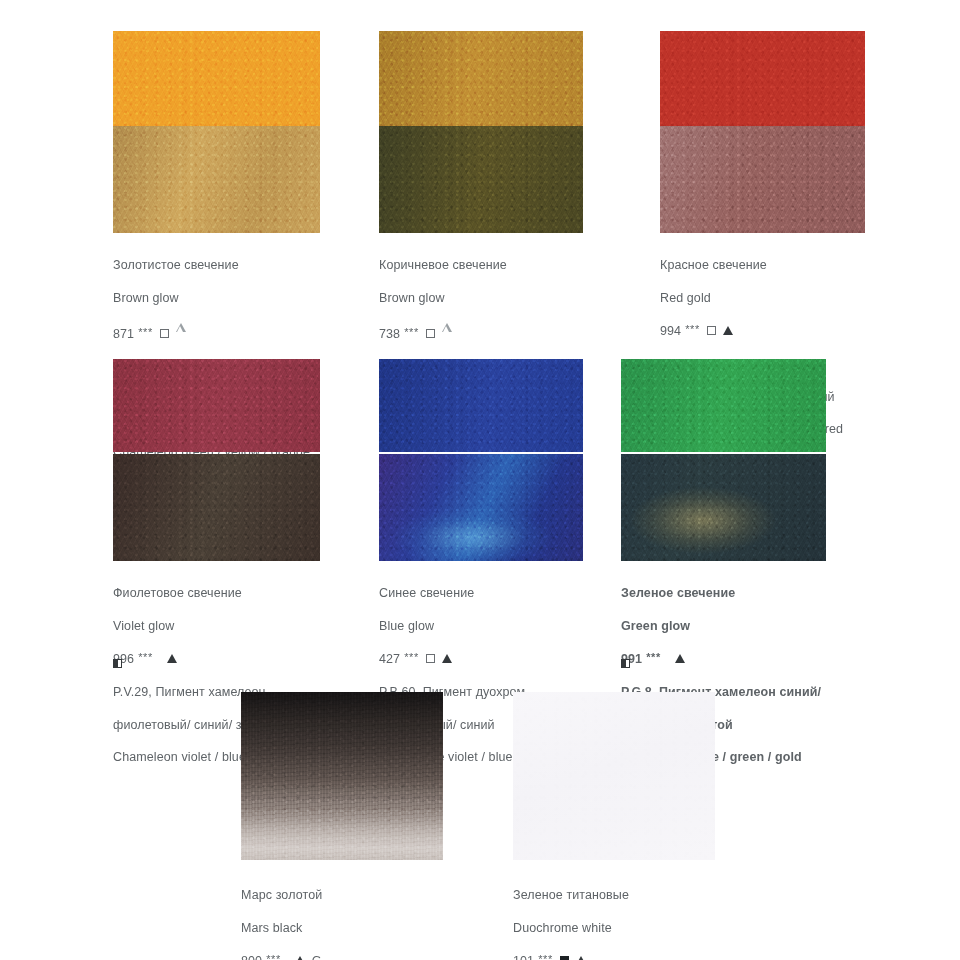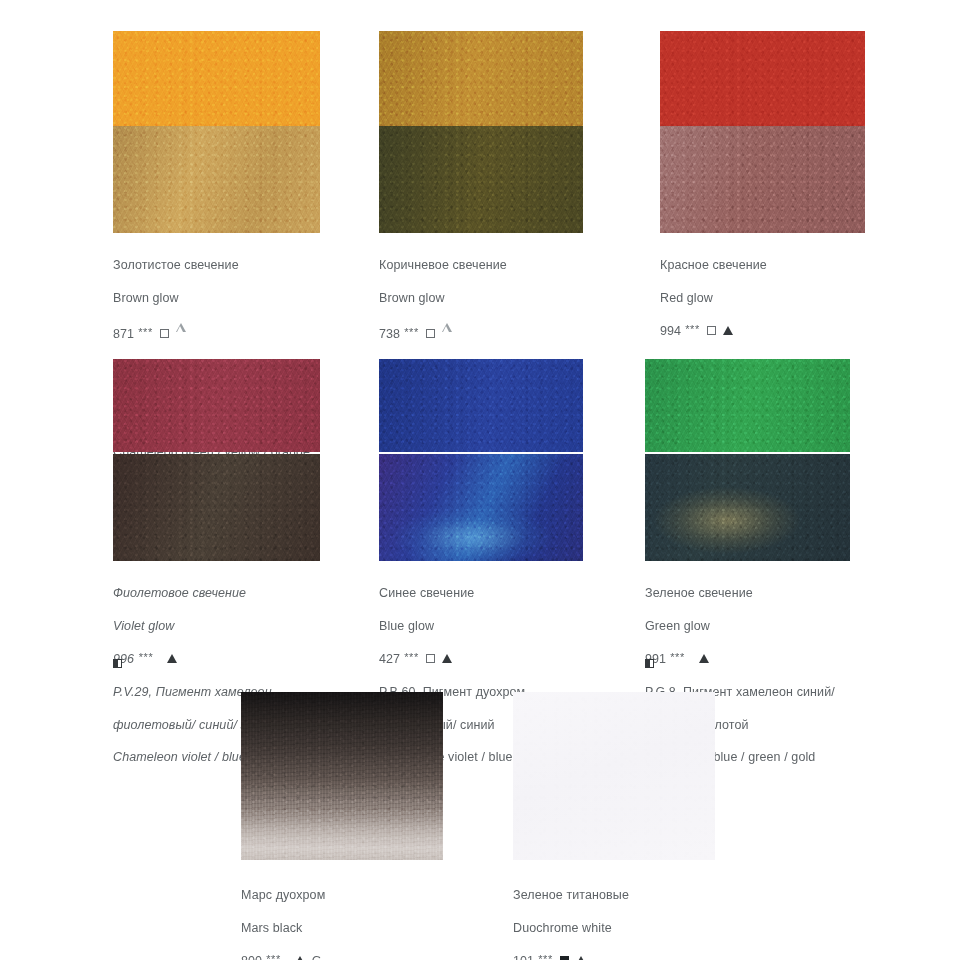--- a/index.html
+++ b/index.html
@@ -143,34 +143,34 @@
         <div class="tex"></div>
           <div class="tex2"></div>
       </div>
       <div class="half bot" style="height:53%;background:linear-gradient(110deg,#A07473 0%,#96625F 45%,#8F5B5A 100%);">
         <div class="tex"></div>
           <div class="tex2"></div>
       </div>
     </div>
     <div class="caption">
       <span class="cap-line">Красное свечение</span>
-      <span class="cap-line">Red glow</span>
+      <span class="cap-line">Red gold</span>
       <span class="code-line">
         <span>994</span>
         <span class="stars">***</span>
         <span class="sym"><span class="sq"></span></span>
         <span class="sym"><span class="tri"></span></span>
       </span>
       <span class="cap-line">P.R.179, Пигмент хамелеон</span>
       <span class="cap-line">желтый/ оранжевый/ красный</span>
       <span class="cap-line">Chameleon yellow / orange / red</span>
     </div>
   </div>
 
-  <div class="card" style="left:113px;top:359px;width:207px;font-style:italic;">
+  <div class="card" style="left:113px;top:359px;width:207px;">
     <div class="swatch" style="height:202px;">
       <div class="half top" style="height:46%;background:linear-gradient(100deg,#8A3241 0%,#96394A 50%,#8B3343 100%);">
         <div class="tex"></div>
           <div class="tex2"></div>
       </div>
       <div class="half bot" style="height:53%;background:linear-gradient(108deg,#3A2C28 0%,#4A4036 48%,#3C302A 100%);">
         <div class="tex"></div>
           <div class="tex2"></div>
       </div>
     </div>
@@ -209,21 +209,21 @@
         <span class="stars">***</span>
         <span class="sym"><span class="sq"></span></span>
         <span class="sym"><span class="tri"></span></span>
       </span>
       <span class="cap-line">P.B.60, Пигмент дуохром</span>
       <span class="cap-line">фиолетовый/ синий</span>
       <span class="cap-line">Duochrome violet / blue</span>
     </div>
   </div>
 
-  <div class="card" style="left:645px;top:359px;width:205px;">
+  <div class="card" style="left:621px;top:359px;width:205px;font-weight:bold;">
     <div class="swatch" style="height:202px;">
       <div class="half top" style="height:46%;background:linear-gradient(100deg,#2B914A 0%,#33A551 50%,#2C9549 100%);">
         <div class="tex"></div>
           <div class="tex2"></div>
       </div>
       <div class="half bot" style="height:53%;background:linear-gradient(110deg,#26363E 0%,#2B3C40 35%,#243239 100%);">
         <div class="shimmer" style="background:radial-gradient(ellipse 48% 42% at 40% 62%, rgba(196,176,110,.50) 0%, rgba(140,128,80,.20) 48%, rgba(0,0,0,0) 75%);"></div>
         <div class="tex"></div>
           <div class="tex2"></div>
       </div>
@@ -242,21 +242,21 @@
       <span class="cap-line">Chameleon blue / green / gold</span>
     </div>
   </div>
 
   <div class="card" style="left:241px;top:692px;width:202px;">
     <div class="swatch" style="height:168px;background:linear-gradient(180deg,#151314 0%,#2B2624 16%,#3E3633 33%,#5E534E 52%,#8E827C 70%,#BDB4AF 83%,#D3CCC8 93%,#C8C0BB 100%);">
       <div class="tex" style="opacity:.6;"></div>
       <div class="tex2" style="background-image:repeating-linear-gradient(90deg, rgba(255,255,255,.10) 0 1px, rgba(0,0,0,0) 1px 3px), repeating-linear-gradient(175deg, rgba(0,0,0,.10) 0 1px, rgba(0,0,0,0) 1px 4px);"></div>
     </div>
     <div class="caption" style="margin-top:11px;">
-      <span class="cap-line">Марс дуохром</span>
+      <span class="cap-line">Марс золотой</span>
       <span class="cap-line">Mars black</span>
       <span class="code-line">
         <span>800</span>
         <span class="stars">***</span>
         <span class="sym"></span>
         <span class="sym"><span class="tri"></span></span>
         <span class="gmark">G</span>
       </span>
       
     </div>

